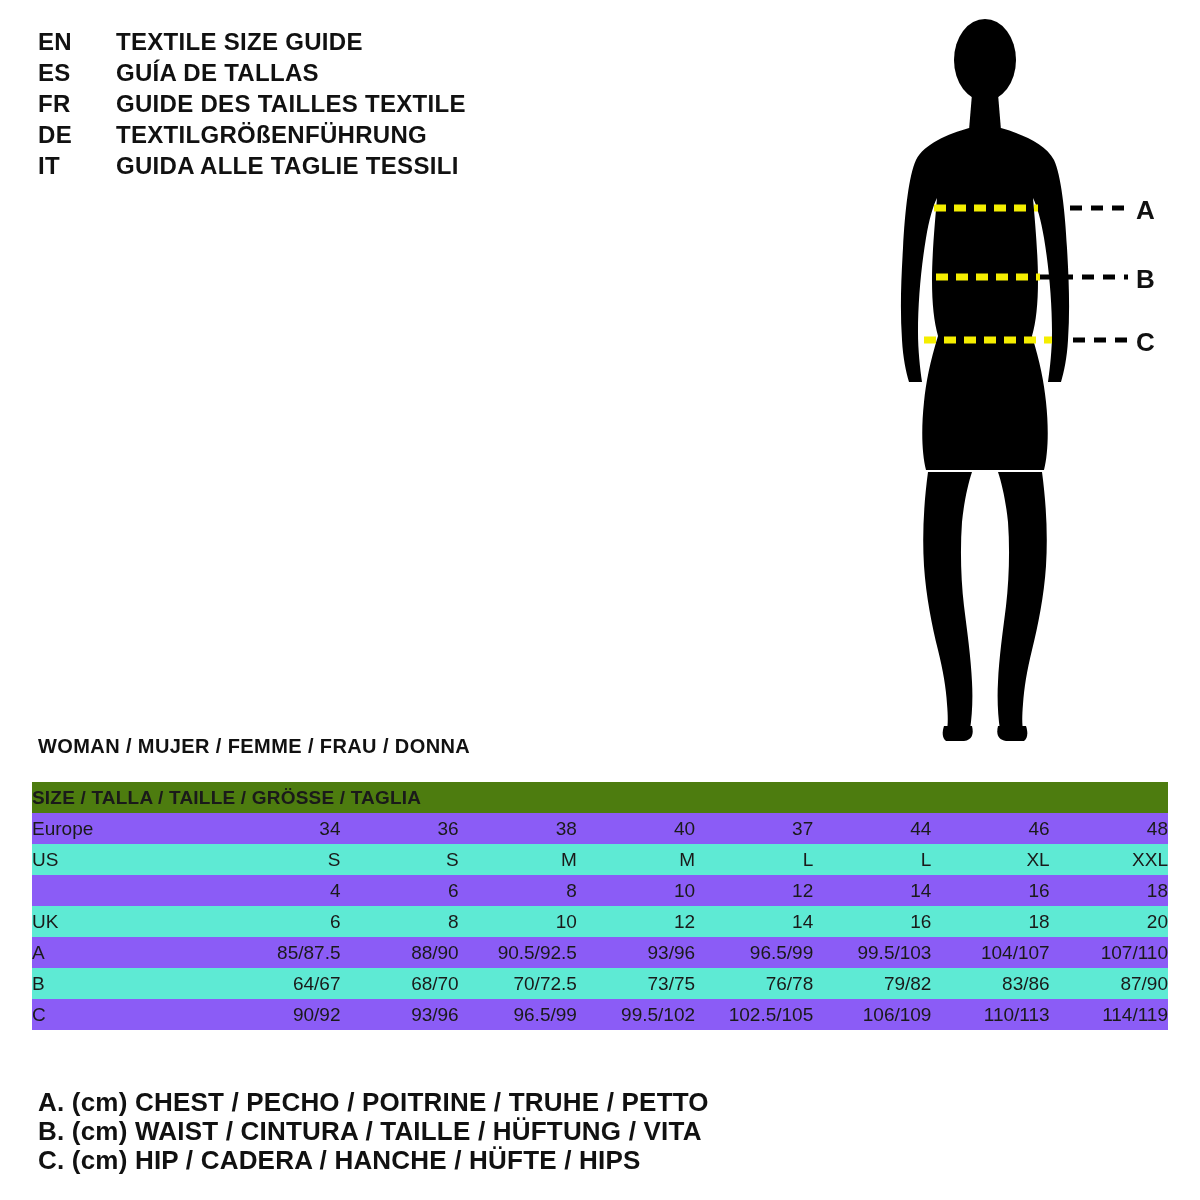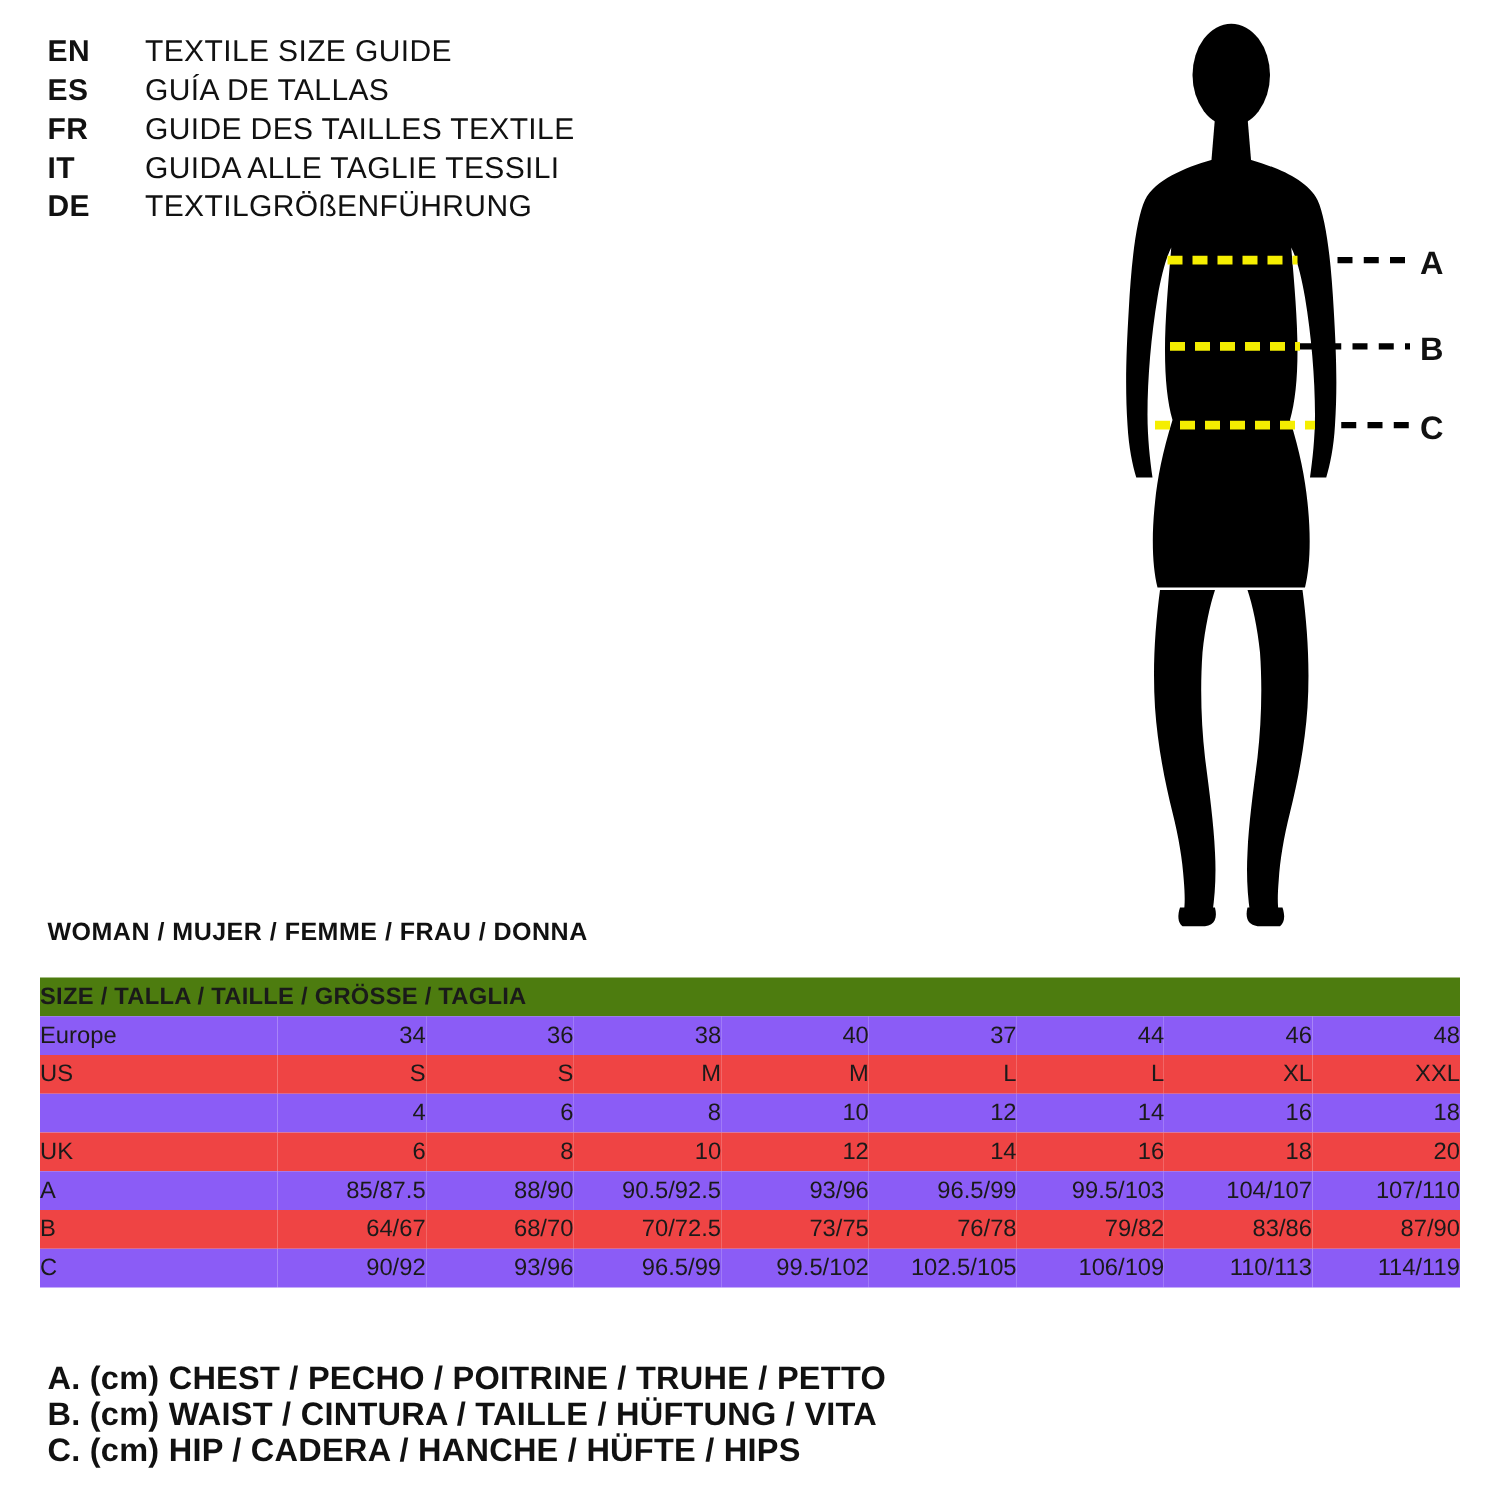--- a/index.html
+++ b/index.html
@@ -31,21 +31,21 @@
   }
   .lang-code {
     width: 78px;
     font-size: 24px;
     font-weight: bold;
     letter-spacing: 0.3px;
     color: #111111;
   }
   .lang-text {
     font-size: 24px;
-    font-weight: normal;
+    font-weight: bold;
     letter-spacing: 0.3px;
     color: #111111;
     white-space: nowrap;
   }
 
   
   .figure-wrap {
     position: absolute;
     left: 860px;
     top: 10px;
@@ -84,21 +84,21 @@
     padding: 0;
     vertical-align: middle;
   }
   .row-head td {
     background: #4d7c0f;
     font-weight: bold;
     font-size: 19px;
     padding-left: 10px;
     letter-spacing: 0.2px;
   }
-  .row-alt td { background: #ef4444; }
+  .row-alt td { background: #5eead4; }
   .row-plain td { background: #8b5cf6; }
   td.label-cell {
     padding-left: 10px;
     text-align: left;
     white-space: nowrap;
   }
   td.val-cell {
     text-align: right;
     white-space: nowrap;
   }
@@ -132,26 +132,26 @@
     </div>
     <div class="lang-row">
       <span class="lang-code">ES</span>
       <span class="lang-text">GUÍA DE TALLAS</span>
     </div>
     <div class="lang-row">
       <span class="lang-code">FR</span>
       <span class="lang-text">GUIDE DES TAILLES TEXTILE</span>
     </div>
     <div class="lang-row">
+      <span class="lang-code">DE</span>
+      <span class="lang-text">TEXTILGRÖßENFÜHRUNG</span>
+    </div>
+    <div class="lang-row">
       <span class="lang-code">IT</span>
       <span class="lang-text">GUIDA ALLE TAGLIE TESSILI</span>
-    </div>
-    <div class="lang-row">
-      <span class="lang-code">DE</span>
-      <span class="lang-text">TEXTILGRÖßENFÜHRUNG</span>
     </div>
   </div>
 
   <div class="figure-wrap">
     <svg width="330" height="740" viewBox="0 0 330 740" xmlns="http://www.w3.org/2000/svg">
       <g>
 
         <ellipse cx="125" cy="50" rx="31" ry="41" fill="#000000"></ellipse>
 
         <path d="M112 84 L138 84 L141 120 L109 120 Z" fill="#000000"></path>

